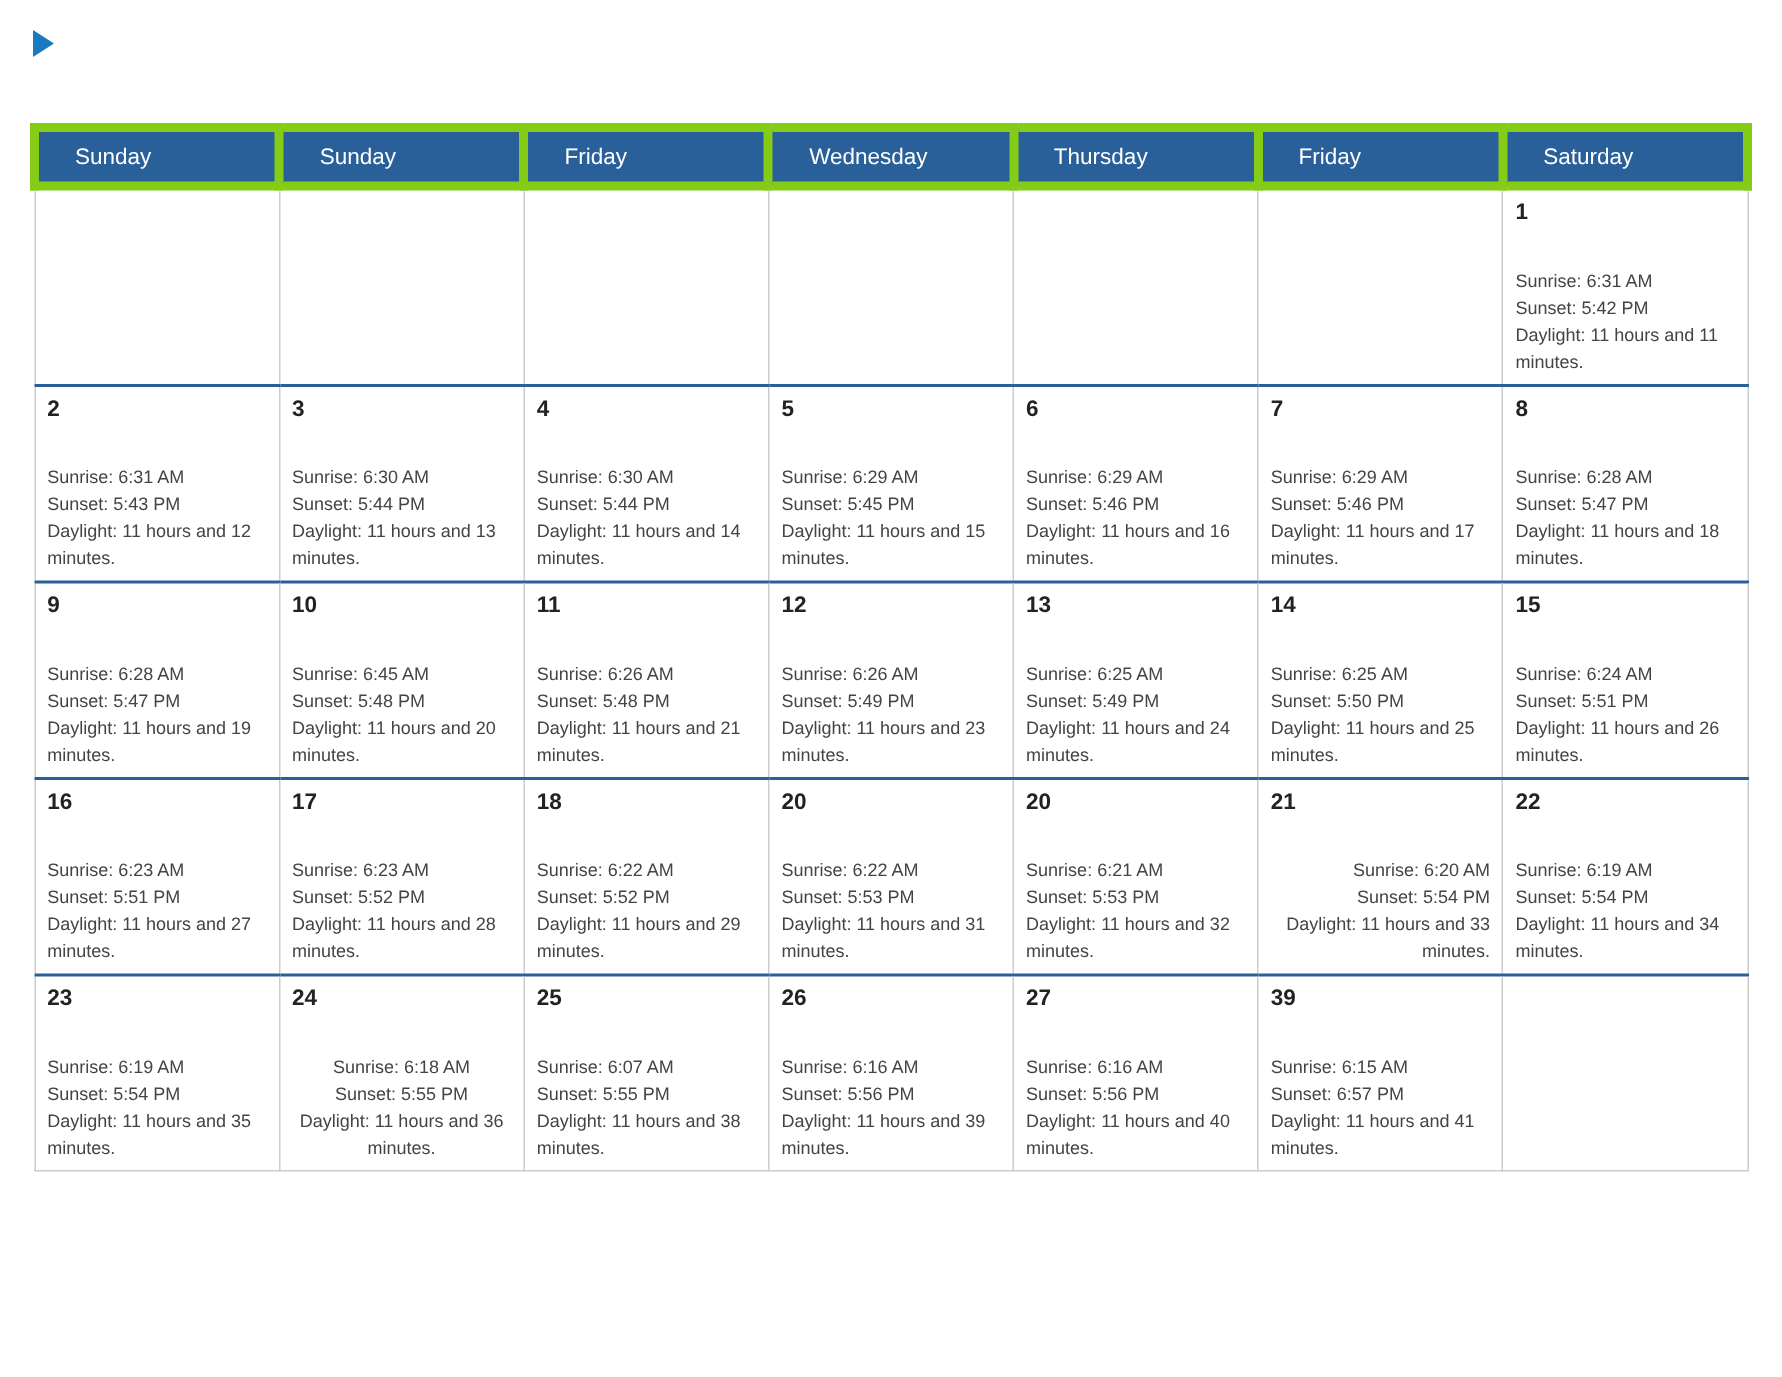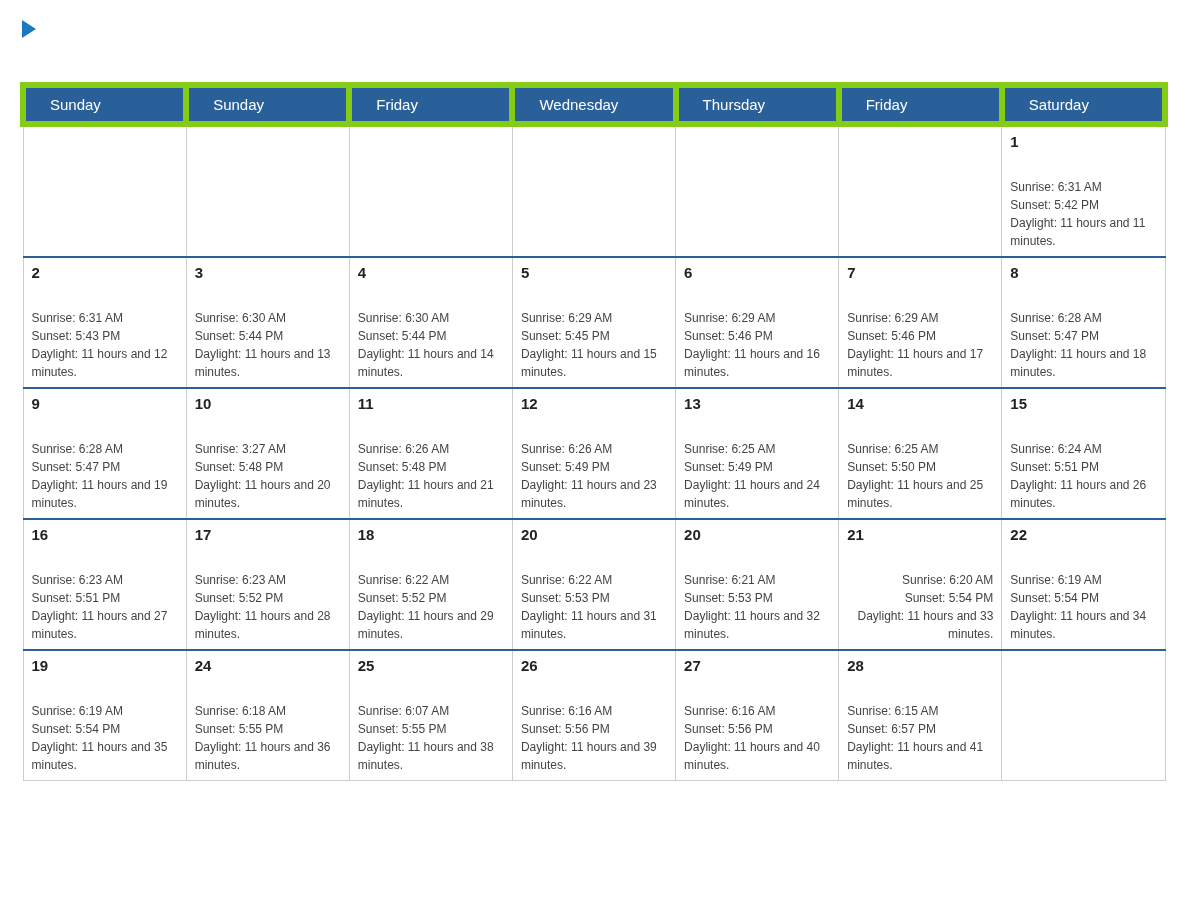--- a/index.html
+++ b/index.html
@@ -199,21 +199,21 @@
       </tr>
       <tr>
         <td>
           <span class="day-number">9</span>
           <div class="day-info" style="white-space: pre-line;">Sunrise: 6:28 AM
 Sunset: 5:47 PM
 Daylight: 11 hours and 19 minutes.</div>
         </td>
         <td>
           <span class="day-number">10</span>
-          <div class="day-info" style="white-space: pre-line;">Sunrise: 3:27 AM
+          <div class="day-info" style="white-space: pre-line;">Sunrise: 6:45 AM
 Sunset: 5:48 PM
 Daylight: 11 hours and 20 minutes.</div>
         </td>
         <td>
           <span class="day-number">11</span>
           <div class="day-info" style="white-space: pre-line;">Sunrise: 6:26 AM
 Sunset: 5:48 PM
 Daylight: 11 hours and 21 minutes.</div>
         </td>
         <td>
@@ -280,28 +280,28 @@
         </td>
         <td>
           <span class="day-number">22</span>
           <div class="day-info" style="white-space: pre-line;">Sunrise: 6:19 AM
 Sunset: 5:54 PM
 Daylight: 11 hours and 34 minutes.</div>
         </td>
       </tr>
       <tr>
         <td>
-          <span class="day-number">19</span>
+          <span class="day-number">23</span>
           <div class="day-info" style="white-space: pre-line;">Sunrise: 6:19 AM
 Sunset: 5:54 PM
 Daylight: 11 hours and 35 minutes.</div>
         </td>
         <td>
           <span class="day-number">24</span>
-          <div class="day-info" style="white-space: pre-line;">Sunrise: 6:18 AM
+          <div class="day-info" style="white-space: pre-line; text-align: center;">Sunrise: 6:18 AM
 Sunset: 5:55 PM
 Daylight: 11 hours and 36 minutes.</div>
         </td>
         <td>
           <span class="day-number">25</span>
           <div class="day-info" style="white-space: pre-line;">Sunrise: 6:07 AM
 Sunset: 5:55 PM
 Daylight: 11 hours and 38 minutes.</div>
         </td>
         <td>
@@ -310,21 +310,21 @@
 Sunset: 5:56 PM
 Daylight: 11 hours and 39 minutes.</div>
         </td>
         <td>
           <span class="day-number">27</span>
           <div class="day-info" style="white-space: pre-line;">Sunrise: 6:16 AM
 Sunset: 5:56 PM
 Daylight: 11 hours and 40 minutes.</div>
         </td>
         <td>
-          <span class="day-number">28</span>
+          <span class="day-number">39</span>
           <div class="day-info" style="white-space: pre-line;">Sunrise: 6:15 AM
 Sunset: 6:57 PM
 Daylight: 11 hours and 41 minutes.</div>
         </td>
         <td class="empty-cell"></td>
       </tr>
     </tbody>
 </table>
 
 </body></html>

